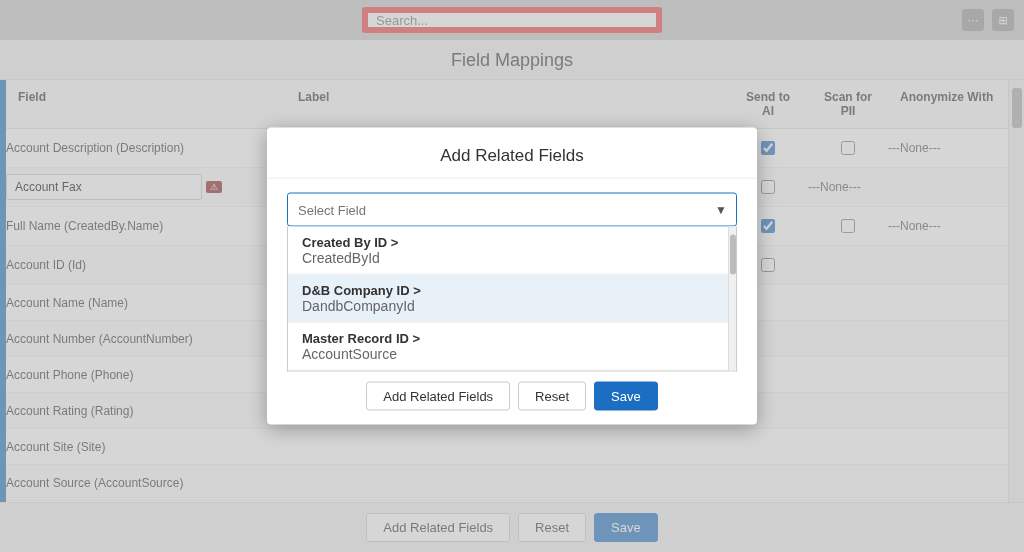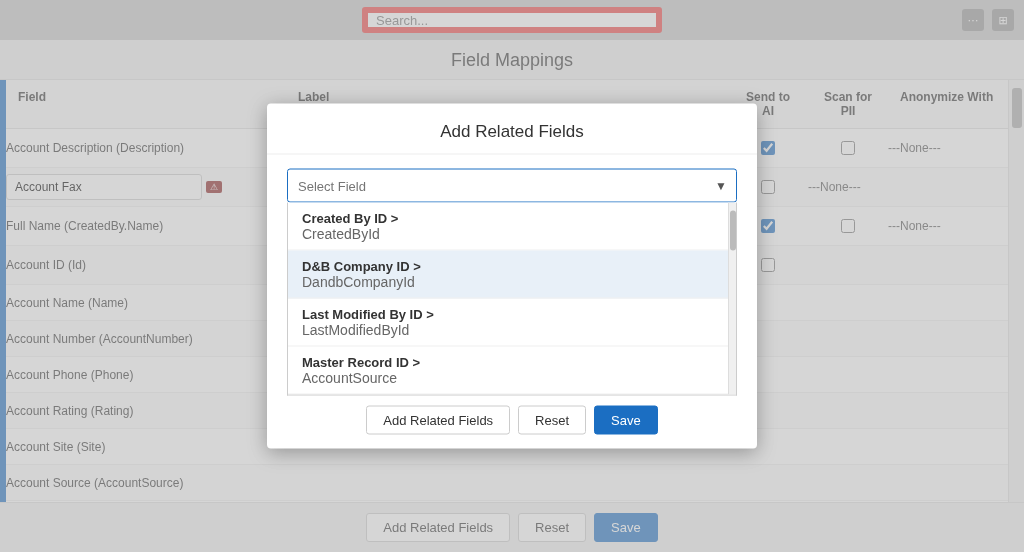--- a/index.html
+++ b/index.html
@@ -499,24 +499,20 @@
     <div class="dropdown-list" style="position:relative;">
       <div class="dropdown-item">
         <div class="dropdown-item-main">Created By ID &gt;</div>
         <div class="dropdown-item-sub">CreatedById</div>
       </div>
       <div class="dropdown-item highlighted">
         <div class="dropdown-item-main">D&amp;B Company ID &gt;</div>
         <div class="dropdown-item-sub">DandbCompanyId</div>
       </div>
       <div class="dropdown-item">
-        <div class="dropdown-item-main">Last Modified By ID &gt;</div>
-        <div class="dropdown-item-sub">LastModifiedById</div>
-      </div>
-      <div class="dropdown-item">
         <div class="dropdown-item-main">Master Record ID &gt;</div>
         <div class="dropdown-item-sub">AccountSource</div>
       </div>
 
       <div style="position:absolute; right:0; top:0; width:8px; height:100%; background:#f0f0f0; border-left:1px solid #ddd;">
         <div style="width:6px; height:40px; background:#bbb; border-radius:3px; margin:4px auto; position:absolute; top:4px; left:1px;"></div>
       </div>
     </div>
   </div>
   <div class="modal-footer">

